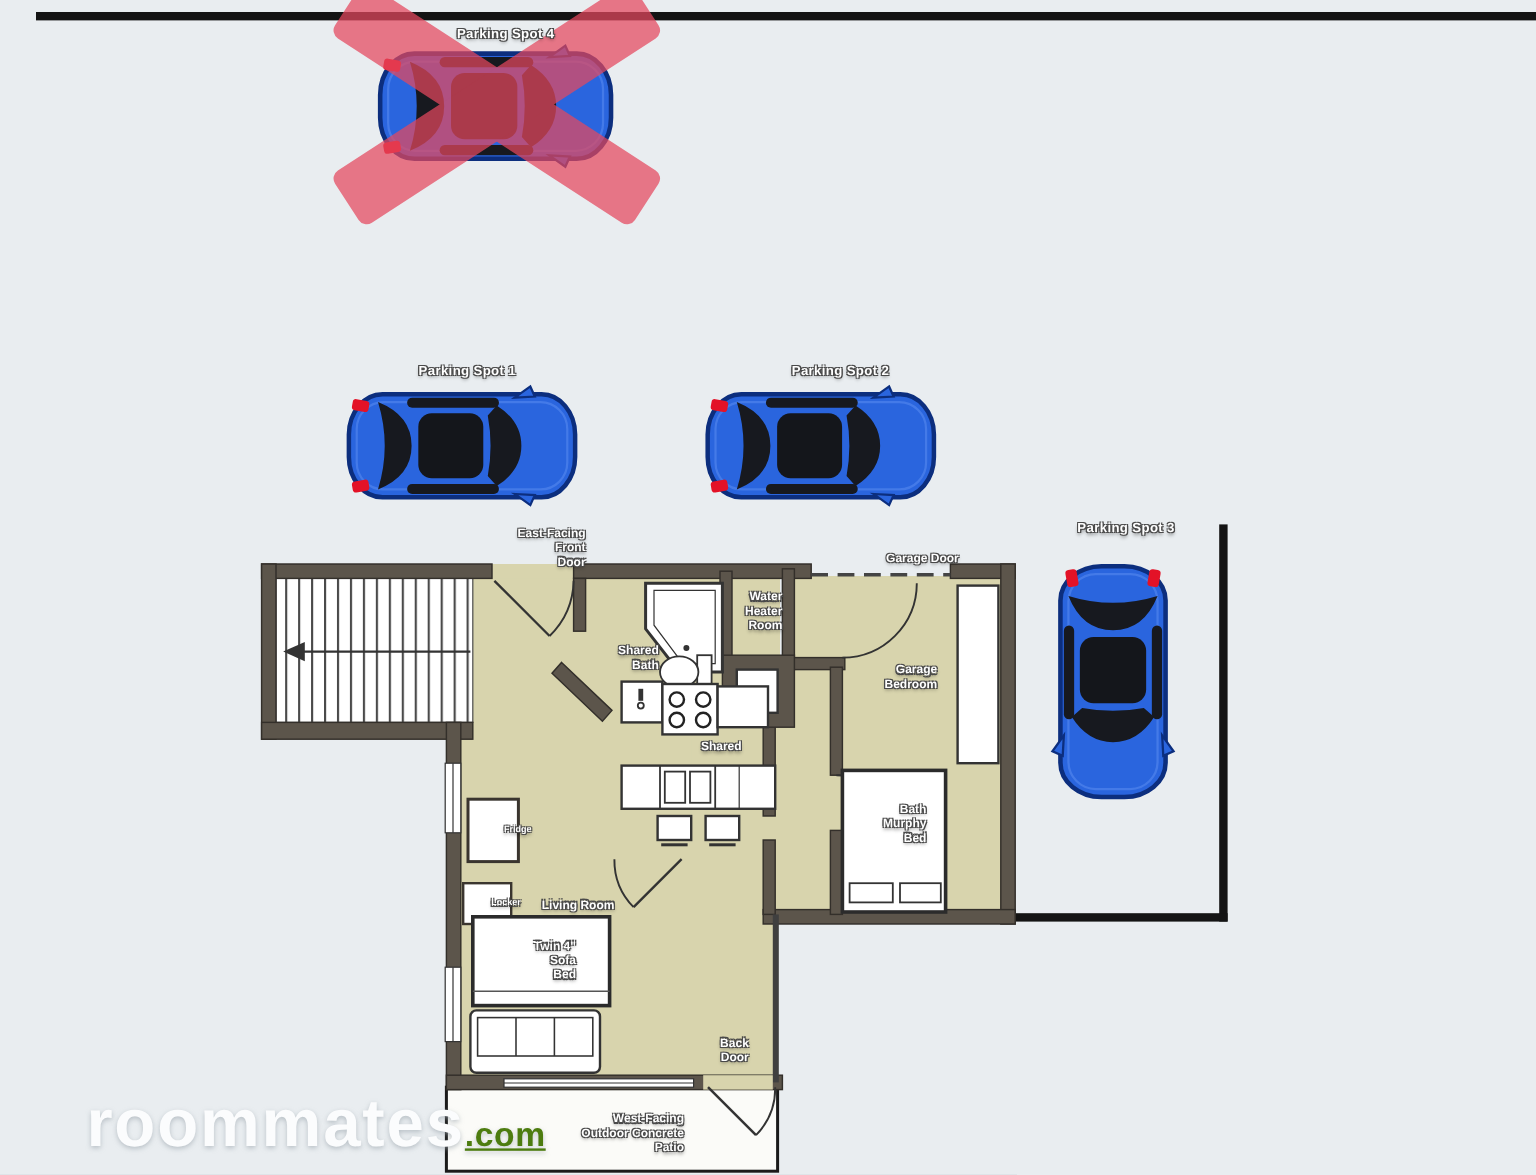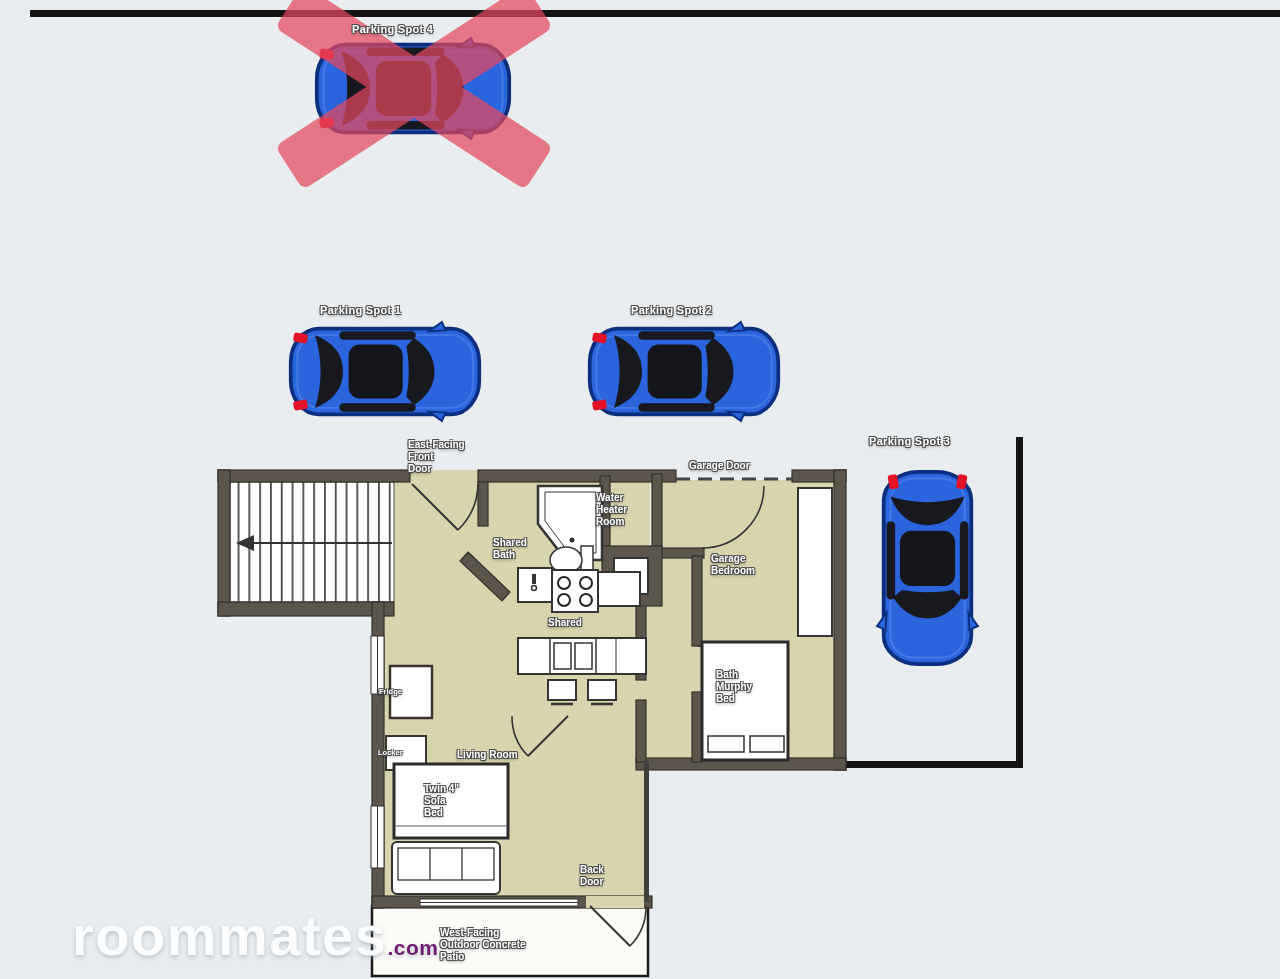--- a/index.html
+++ b/index.html
@@ -1,28 +1,28 @@
 <!DOCTYPE html>
 <html><head>
 <meta charset="utf-8">
 <style>
   html,body{margin:0;padding:0;background:#cfd6da;}
   .stage{position:relative;width:1280px;height:979px;background:#e9edf0;overflow:hidden;
          font-family:"Liberation Sans",sans-serif;}
   .plan-svg{position:absolute;left:0;top:0;}
   .lbl{position:absolute;transform:translate(-50%,-50%);color:#fff;font-weight:bold;
-       font-size:10px;line-height:1.18;text-align:left;white-space:pre-line;
+       font-size:10px;line-height:1.18;text-align:right;white-space:pre-line;
        text-shadow:-1px -1px 0 #4a4a4a,1px -1px 0 #4a4a4a,-1px 1px 0 #4a4a4a,1px 1px 0 #4a4a4a,0 2px 3px rgba(0,0,0,.45);
        pointer-events:none;}
   .lbl-parking{font-size:11px;letter-spacing:.3px;}
   .lbl-tiny{font-size:7.5px;}
   .watermark{position:absolute;left:72px;top:903px;color:#fbfcfd;font-weight:bold;
              font-size:56px;letter-spacing:1.5px;
              text-shadow:0 2px 4px rgba(150,160,168,.6);}
-  .watermark .tld{font-size:21px;letter-spacing:.5px;color:#701a75;}
+  .watermark .tld{font-size:28px;letter-spacing:.5px;color:#4d7c0f;text-decoration:underline;}
 </style>
 </head>
 <body>
 
 <div class="stage">
 
   <svg class="plan-svg" width="1280" height="979" viewBox="0 0 1280 979">
     <defs>
       <symbol id="car-top" viewBox="0 0 210 110">
         <rect x="4" y="9" width="202" height="92" rx="30" ry="36" fill="#2a65de" stroke="#0c2e7e" stroke-width="4"></rect>
@@ -198,21 +198,21 @@
 Heater
 Room</div>
   <div class="lbl" style="left:521px;top:549px;width:56px">Shared
 Bath</div>
   <div class="lbl" style="left:583px;top:623px;width:70px">Shared</div>
   <div class="lbl" style="left:746px;top:565px;width:70px">Garage
 Bedroom</div>
   <div class="lbl" style="left:744px;top:687px;width:56px">Bath
 Murphy
 Bed</div>
-  <div class="lbl" style="left:507px;top:755px;width:100px">Living Room</div>
+  <div class="lbl" style="left:462px;top:755px;width:100px">Living Room</div>
   <div class="lbl" style="left:452px;top:801px;width:56px">Twin 4"
 Sofa
 Bed</div>
   <div class="lbl lbl-tiny" style="left:411px;top:692px;width:64px">Fridge</div>
   <div class="lbl lbl-tiny" style="left:406px;top:753px;width:56px">Locker</div>
   <div class="lbl" style="left:602px;top:876px;width:44px">Back
 Door</div>
   <div class="lbl" style="left:505px;top:945px;width:130px;color:#fff">West-Facing
 Outdoor Concrete
 Patio</div>

